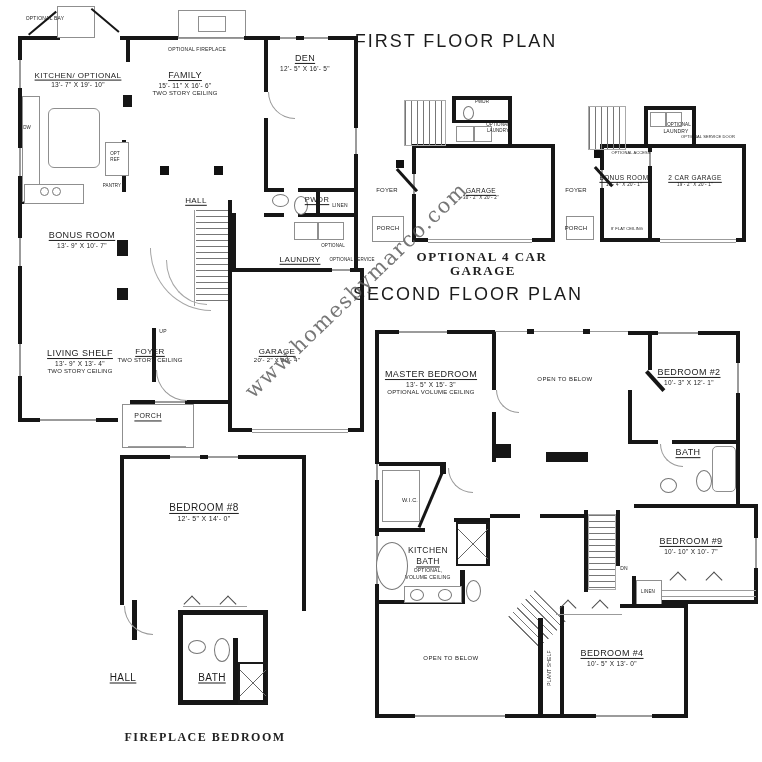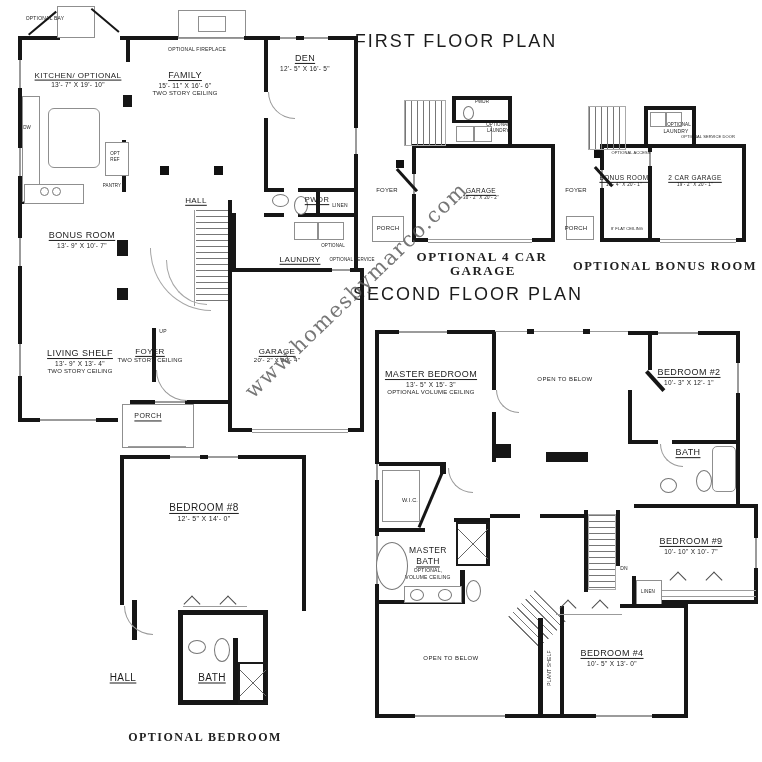--- a/index.html
+++ b/index.html
@@ -36,22 +36,21 @@
 </style>
 </head>
 <body>
 
 <div id="plan-sheet">
 
   <div class="lbl plan-title" style="left:456px;top:42px;">FIRST FLOOR PLAN</div>
   <div class="lbl plan-title" style="left:468px;top:295px;">SECOND FLOOR PLAN</div>
   <div class="lbl opt-title" style="left:482px;top:257px;">OPTIONAL 4 CAR</div>
   <div class="lbl opt-title" style="left:483px;top:271px;">GARAGE</div>
-  <div class="lbl opt-title" style="left:665px;top:266px;font-size:12.5px;">OPTIONAL BONUS ROOM</div>
-  <div class="lbl opt-title" style="left:205px;top:738px;font-size:12px;">OPTIONAL BEDROOM</div>
+  <div class="lbl opt-title" style="left:205px;top:738px;font-size:12px;">FIREPLACE BEDROOM</div>
 
   <div>
 
     <div class="w" style="left:18px;top:36px;width:42px;height:4px;"></div>
     <div class="rw" style="left:28px;top:34px;width:36px;height:2px;transform:rotate(-40deg);"></div>
     <div class="tb" style="left:57px;top:6px;width:36px;height:30px;"></div>
     <div class="rw" style="left:92px;top:8px;width:36px;height:2px;transform:rotate(40deg);"></div>
     <div class="w" style="left:120px;top:36px;width:58px;height:4px;"></div>
     <div class="tb" style="left:178px;top:10px;width:66px;height:26px;"></div>
     <div class="tb" style="left:198px;top:16px;width:26px;height:14px;"></div>
@@ -361,21 +360,21 @@
     <span class="rt">OPTIONAL VOLUME CEILING</span>
   </div>
   <div class="lbl" style="left:565px;top:380px;font-size:6px;letter-spacing:.4px;">OPEN TO BELOW</div>
   <div class="rl" style="left:689px;top:377px;">
     <span class="rn">BEDROOM #2</span>
     <span class="rd">10'- 3" X 12'- 1"</span>
   </div>
   <div class="lbl rn" style="left:688px;top:453px;font-size:9px;">BATH</div>
   <div class="lbl tn" style="left:410px;top:501px;font-size:5.5px;">W.I.C.</div>
   <div class="rl" style="left:428px;top:563px;">
-    <span class="rn" style="font-size:8.5px;text-decoration:none;">MASTER</span>
+    <span class="rn" style="font-size:8.5px;text-decoration:none;">KITCHEN</span>
     <span class="rn" style="font-size:8.5px;">BATH</span>
     <span class="tn">OPTIONAL,</span>
     <span class="tn">VOLUME CEILING</span>
   </div>
   <div class="rl" style="left:691px;top:546px;">
     <span class="rn">BEDROOM #9</span>
     <span class="rd">10'- 10" X 10'- 7"</span>
   </div>
   <div class="lbl mc" style="left:648px;top:592px;">LINEN</div>
   <div class="lbl tn" style="left:624px;top:568px;">DN</div>

